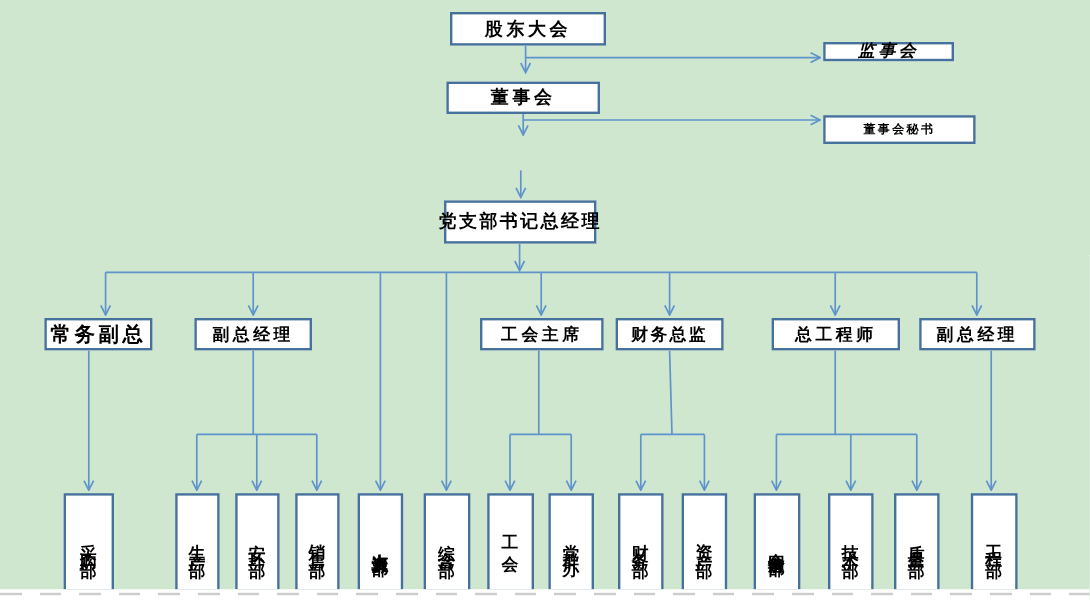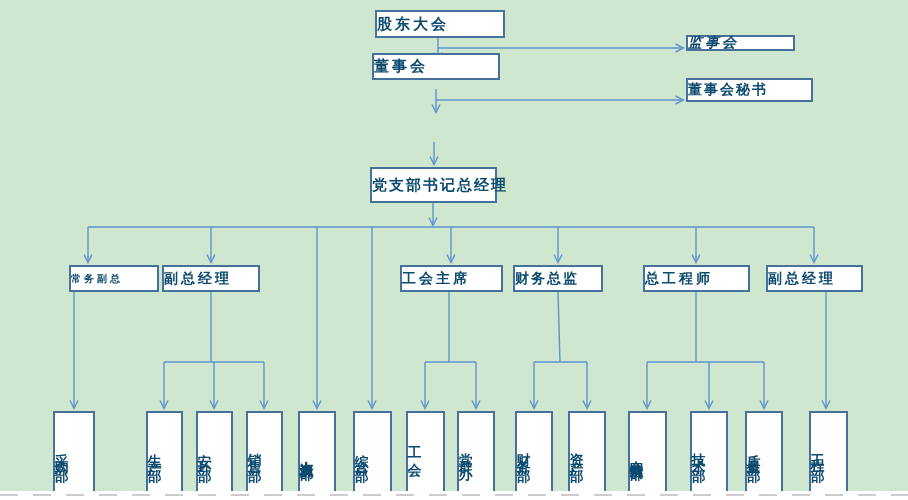--- a/index.html
+++ b/index.html
@@ -10,22 +10,22 @@
     background:#cfe7cf;
     overflow:hidden;
   }
   .connectors{position:absolute;left:0;top:0;width:908px;height:500px;}
   .connectors line{stroke:#5f93cc;stroke-width:1.4;fill:none;}
   .node{
     position:absolute;
     background:#ffffff;
     border:2px solid #46719c;
     box-sizing:border-box;
-    display:flex;align-items:center;
-    color:#0c4a6e;
+    display:flex;align-items:center;justify-content:center;
+    color:#000000;
     font-weight:600;
     font-size:15px;
     letter-spacing:3px;
     white-space:nowrap;
   }
   .node.two-line{flex-direction:row;font-size:15px;line-height:16px;letter-spacing:2px;}
   .vnode{
     border-width:2px;
     font-size:14px;
   }
@@ -105,35 +105,35 @@
   </svg>
 
   <div class="node" style="left:375px;top:10px;width:130px;height:28px;">
       <span>股东大会</span>
     </div>
 
   <div class="node" style="left:686px;top:35px;width:109px;height:16px;font-size:14px;font-style:italic;">
       <span>监事会</span>
     </div>
 
-  <div class="node" style="left:372px;top:53px;width:128px;height:27px;">
+  <div class="node" style="left:372px;top:68px;width:128px;height:27px;">
       <span>董事会</span>
     </div>
 
-  <div class="node" style="left:686px;top:78px;width:127px;height:24px;font-size:14px;letter-spacing:2px;">
+  <div class="node" style="left:686px;top:96px;width:127px;height:24px;font-size:10px;letter-spacing:2px;">
       <span>董事会秘书</span>
     </div>
 
 
   <div class="node two-line" style="left:370px;top:167px;width:127px;height:36px;">
     <span>党支部书记</span>
     <span>总经理</span>
   </div>
 
-  <div class="node" style="left:37px;top:265px;width:90px;height:27px;font-size:10px;margin-left:32px;">
+  <div class="node" style="left:37px;top:265px;width:90px;height:27px;font-size:17px;">
       <span>常务副总</span>
     </div>
 
   <div class="node" style="left:162px;top:265px;width:98px;height:27px;font-size:14px;">
       <span>副总经理</span>
     </div>
 
   <div class="node" style="left:513px;top:265px;width:90px;height:27px;font-size:14px;letter-spacing:2px;">
       <span>财务总监</span>
     </div>

